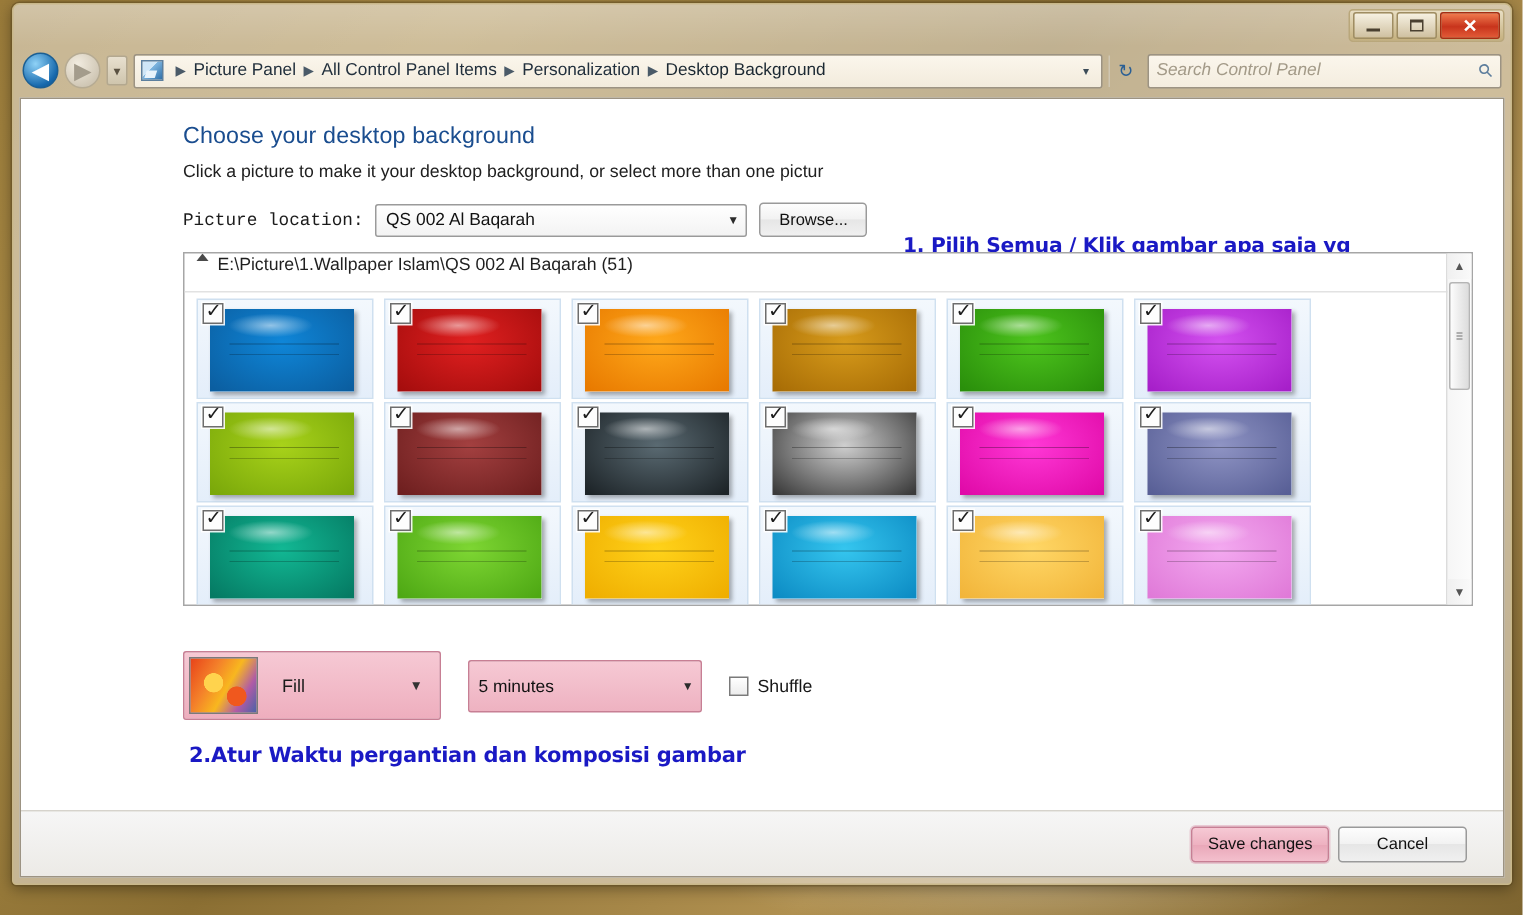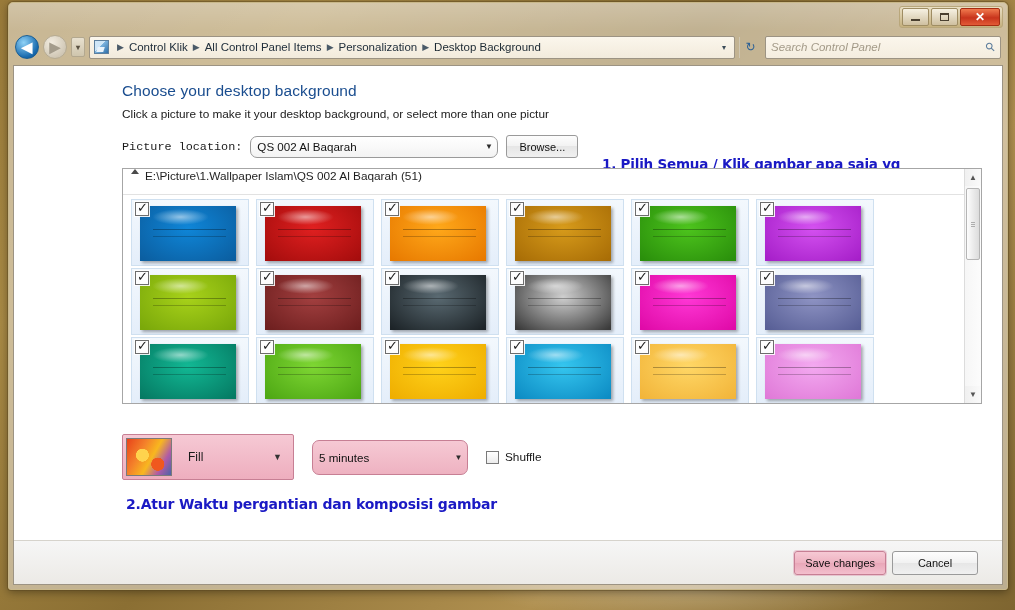--- a/index.html
+++ b/index.html
@@ -163,21 +163,21 @@
     letter-spacing: -0.2px;
     white-space: pre-line;
   }
   .annot-1 { left: 588px; top: 90px; }
   .annot-2 { left: 112px; top: 430px; font-size: 14px; }
 
   
   .locrow { display: flex; align-items: center; gap: 8px; margin-bottom: 10px; }
   .loclabel { font-size: 11.8px; color: #1b1b1b; font-family: Liberation Mono, monospace; }
   .combo {
-    height: 22px; border: 1px solid #9a9a9a; border-radius: 7px;
+    height: 22px; border: 1px solid #9a9a9a; border-radius: 2px;
     background: linear-gradient(180deg,#ffffff,#f3f3f3);
     display: flex; align-items: center; padding: 0 0 0 6px;
     font-size: 11.6px; color: #111; cursor: pointer;
   }
   .combo .arrow {
     width: 17px; height: 20px; margin-left: auto;
     display: flex; align-items: center; justify-content: center;
     font-size: 8px; color: #2b2b2b;
   }
   .combo.loc { width: 248px; }
@@ -356,21 +356,21 @@
 
   <div class="addrbar">
     <div class="navbtn back">◀</div>
     <div class="navbtn fwd">▶</div>
     <div class="navbtn recent">▾</div>
 
     <div class="crumbbox">
       <span class="crumb-ico"></span>
       <div class="crumbs">
         <span class="sep">▶</span>
-        <span class="item">Control Klik</span>
+        <span class="item">Picture Panel</span>
         <span class="sep">▶</span>
         <span class="item">All Control Panel Items</span>
         <span class="sep">▶</span>
         <span class="item">Personalization</span>
         <span class="sep">▶</span>
         <span class="item last">Desktop Background</span>
       </div>
       <div class="crumb-drop">▾</div>
     </div>
 

